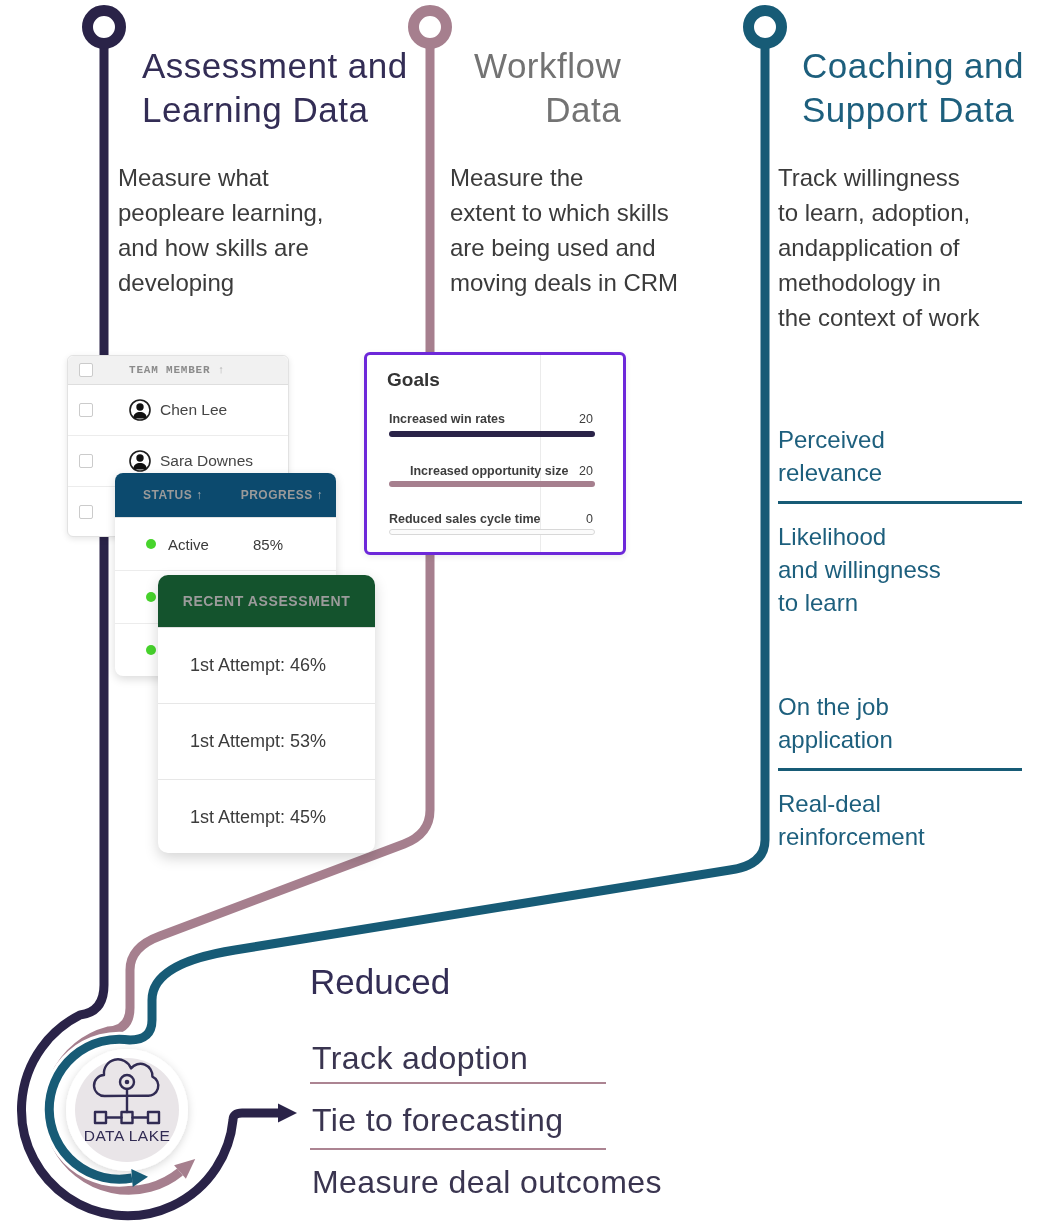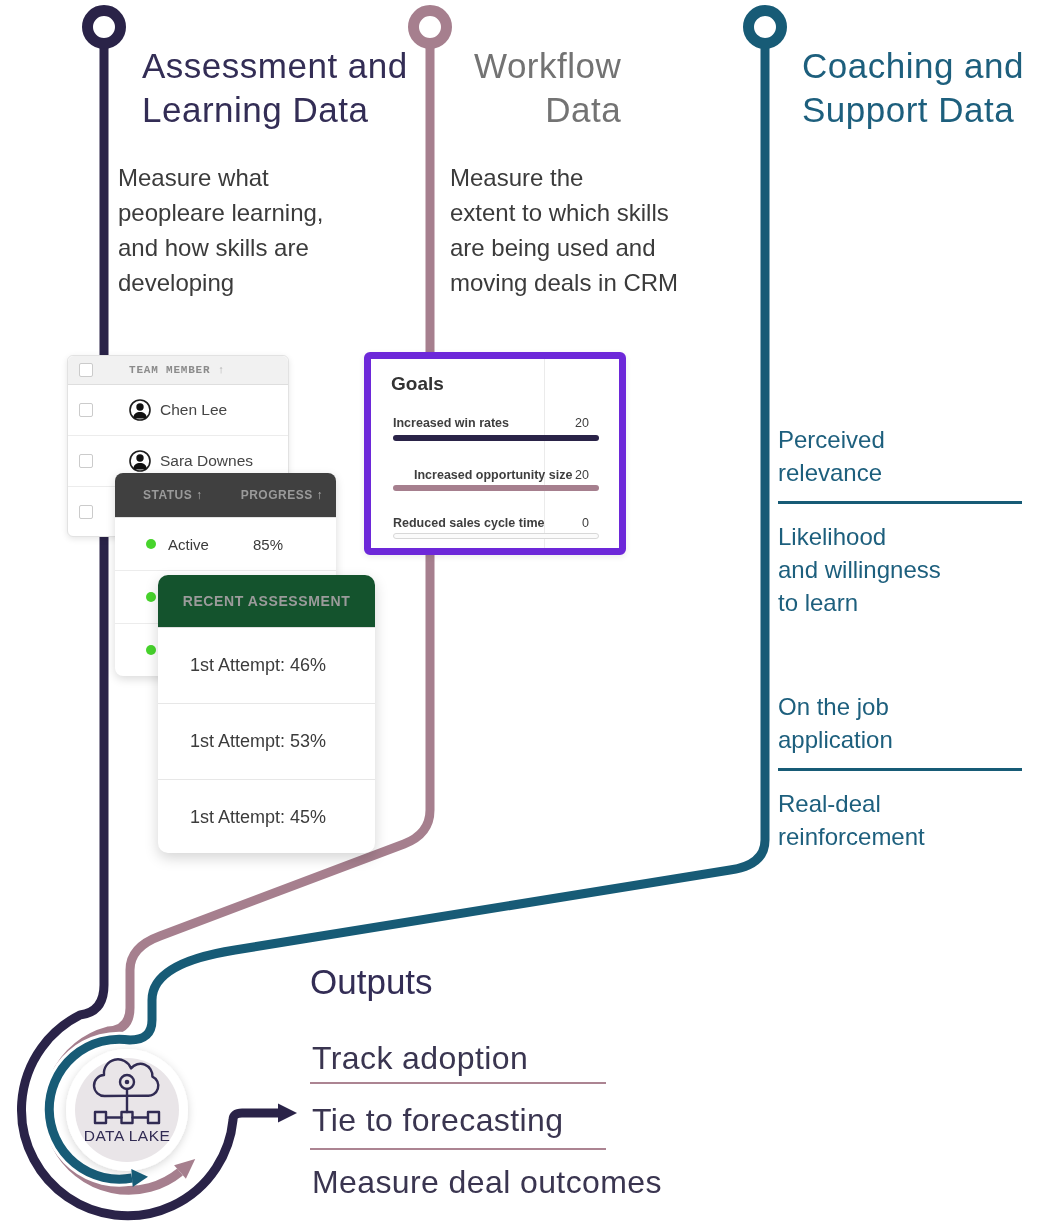--- a/index.html
+++ b/index.html
@@ -50,40 +50,40 @@
   .tt-header-label{margin-left:36px;font-size:11px;font-weight:700;
     letter-spacing:.8px;color:#8b8b8b;}
   .sort-arrow{color:#b2b2b2;font-weight:400;}
   .tt-row{height:50px;display:flex;align-items:center;border-bottom:1px solid #ececec;}
   .tt-row:last-child{border-bottom:none;}
   .avatar{margin-left:36px;flex:0 0 auto;}
   .tt-name{margin-left:9px;font-size:15.5px;color:#454545;}
 
   #status-card{left:115px;top:473px;width:221px;height:203px;border-radius:8px;
     box-shadow:0 3px 10px rgba(0,0,0,.15);z-index:3;}
-  .sc-header{height:44px;background:#404040;border-radius:8px 8px 0 0;border-bottom:1px solid #e2e2e2;
+  .sc-header{height:44px;background:#0c4a6e;border-radius:8px 8px 0 0;border-bottom:1px solid #e2e2e2;
     display:flex;align-items:center;font-size:12px;font-weight:700;letter-spacing:.5px;color:#9a9a9a;}
   .sc-col-status{margin-left:28px;}
   .sc-col-progress{margin-left:auto;margin-right:13px;}
   .sc-row{position:relative;height:52px;display:flex;align-items:center;border-bottom:1px solid #ececec;}
   .sc-row:last-child{border-bottom:none;}
   .status-dot{width:10px;height:10px;border-radius:50%;background:#47d42c;margin-left:31px;flex:0 0 auto;}
   .sc-status{margin-left:12px;font-size:15px;color:#3a3a3a;}
   .sc-progress{position:absolute;left:138px;font-size:15px;color:#3a3a3a;}
 
   #assessment-card{left:158px;top:575px;width:217px;height:278px;border-radius:10px;
     box-shadow:0 5px 14px rgba(0,0,0,.17);z-index:4;overflow:hidden;}
   .ra-header{height:52px;background:#14532d;border-bottom:1px solid #e0e0e0;display:flex;
     align-items:center;justify-content:center;font-size:14px;font-weight:700;
     letter-spacing:.6px;color:#9b9b9b;}
   .ra-row{height:75px;display:flex;align-items:center;padding-left:32px;
     font-size:18px;color:#3c3c3c;border-bottom:1px solid #e7e7e7;}
   .ra-row:last-child{border-bottom:none;}
 
-  #goals-card{left:364px;top:352px;width:262px;height:203px;border:7px solid #6d28d9;
+  #goals-card{left:364px;top:352px;width:262px;height:203px;border:3px solid #6d28d9;
     border-radius:6px;box-shadow:0 2px 6px rgba(0,0,0,.08);z-index:2;}
   .goals-vline{position:absolute;left:173px;top:0;bottom:0;width:1px;background:#ebebeb;}
   .goals-title{position:absolute;left:20px;top:14px;font-size:19px;font-weight:700;color:#333;}
   .goal-label{position:absolute;left:22px;font-size:12.5px;font-weight:700;color:#3e3e3e;}
   .goal-value{position:absolute;right:30px;font-size:12.5px;font-weight:400;color:#3e3e3e;}
   #goal-label-0,#goal-value-0{top:57px;} #goal-label-1,#goal-value-1{top:109px;padding-left:21px;}
   #goal-label-2,#goal-value-2{top:157px;}
   .goal-bar{position:absolute;left:22px;width:206px;height:6px;border-radius:3px;box-sizing:border-box;}
   #goal-bar-0{top:76px;background:#2a2348;}
   #goal-bar-1{top:126px;background:#a67f8e;}
@@ -146,20 +146,25 @@
 Support Data</div>
 
   <div class="col-desc" id="desc-1">Measure what
 peopleare learning,
 and how skills are
 developing</div>
   <div class="col-desc" id="desc-2">Measure the
 extent to which skills
 are being used and
 moving deals in CRM</div>
+  <div class="col-desc" id="desc-3">Track willingness
+to learn, adoption,
+andapplication of
+methodology in
+the context of work</div>
 
   <div class="teal-item" id="teal-item-0">Perceived
 relevance</div>
   <div class="teal-div" id="teal-div-0"></div>
   <div class="teal-item" id="teal-item-1">Likelihood
 and willingness
 to learn</div>
   <div class="teal-item" id="teal-item-2">On the job
 application</div>
   <div class="teal-div" id="teal-div-1"></div>
@@ -242,20 +247,20 @@
 
     <div class="goal-label" id="goal-label-1">Increased opportunity size</div>
     <div class="goal-value" id="goal-value-1">20</div>
     <div class="goal-bar" id="goal-bar-1"></div>
 
     <div class="goal-label" id="goal-label-2">Reduced sales cycle time</div>
     <div class="goal-value" id="goal-value-2">0</div>
     <div class="goal-bar" id="goal-bar-2"></div>
   </div>
 
-  <div id="outputs-title">Outputs</div>
+  <div id="outputs-title">Reduced</div>
   <div class="output-item" id="output-0">Track adoption</div>
   <div class="output-div" id="output-div-0"></div>
   <div class="output-item" id="output-1">Tie to forecasting</div>
   <div class="output-div" id="output-div-1"></div>
   <div class="output-item" id="output-2">Measure deal outcomes</div>
 
 </div>
 
 </body></html>

